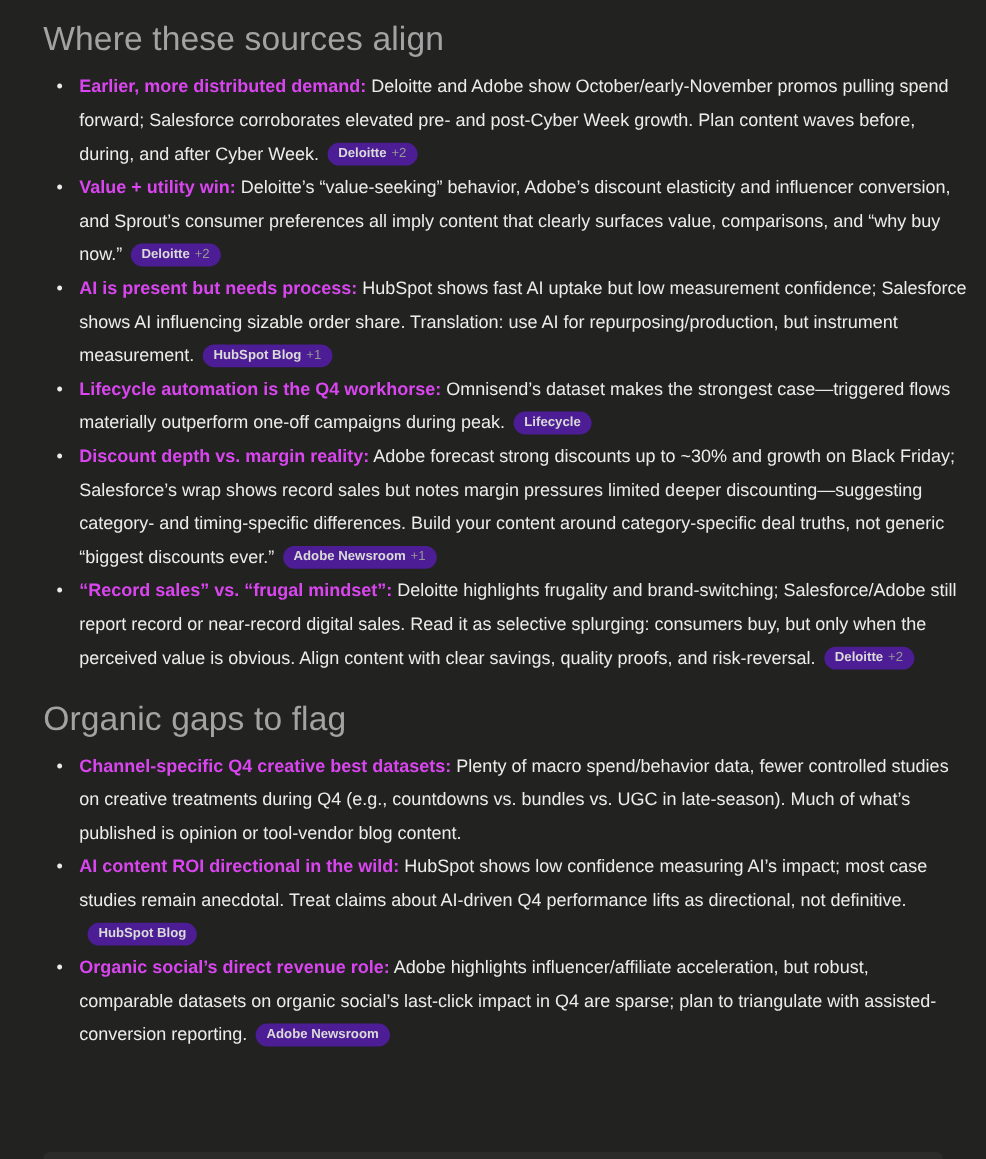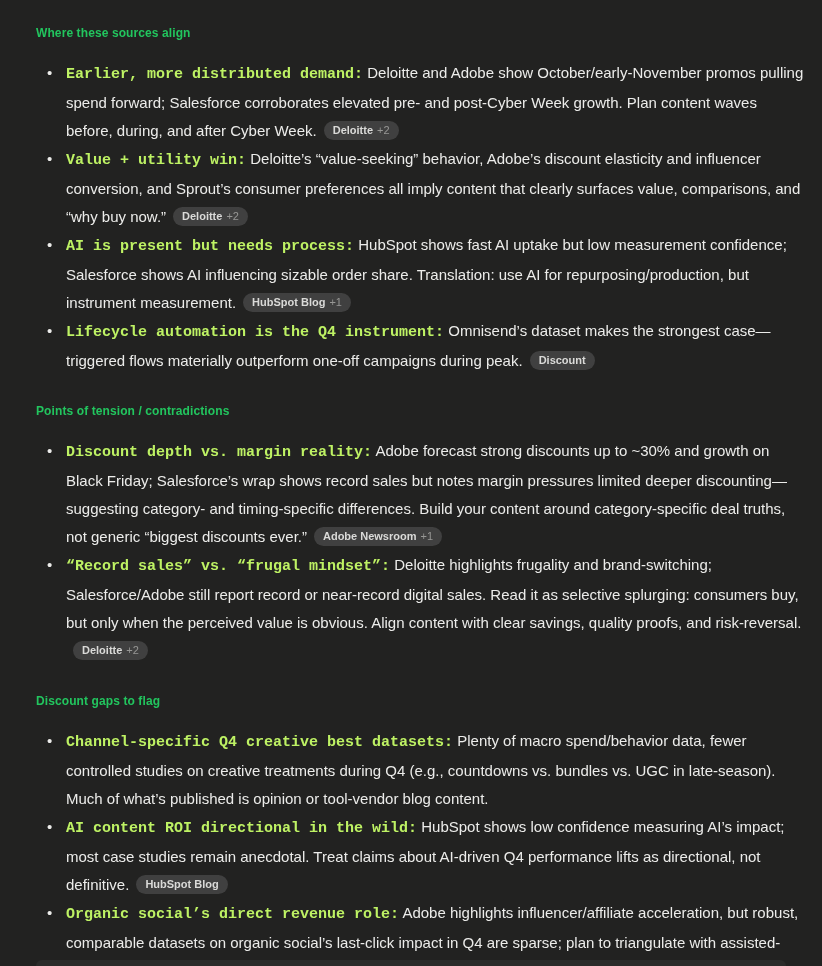--- a/index.html
+++ b/index.html
@@ -13,24 +13,24 @@
     overflow: hidden;
     position: relative;
     font-family: "Liberation Sans", "DejaVu Sans", sans-serif;
     color: #ececea;
     -webkit-font-smoothing: antialiased;
   }
   .content {
     padding: 21px 16px 0 36px;
   }
   .section-title {
-    font-size: 12px;
+    font-size: 28px;
     line-height: 24px;
-    font-weight: 700;
-    color: #22c55e;
+    font-weight: 400;
+    color: #a3a3a3;
     margin: 24px 0 14px 0;
     letter-spacing: 0.1px;
   }
   .section:first-child .section-title {
     margin-top: 0;
   }
   ul.bullet-list {
     list-style: none;
     margin: 0;
     padding: 0;
@@ -46,28 +46,27 @@
   .bullet-dot {
     position: absolute;
     left: 11px;
     top: 0;
     font-size: 15px;
     line-height: 28px;
     color: #ececea;
   }
   .lead {
     font-weight: 700;
-    color: #bef264;
-    font-family: Liberation Mono, monospace;
+    color: #d946ef;
   }
   .seg-italic {
   }
   .badge {
     display: inline-block;
-    background: #404040;
+    background: #4c1d95;
     border-radius: 10px;
     padding: 0 9px;
     height: 19px;
     line-height: 19px;
     font-size: 11px;
     font-weight: 700;
     color: #dadad8;
     margin-left: 7px;
     vertical-align: 2px;
     white-space: nowrap;
@@ -91,32 +90,31 @@
 </head>
 <body>
 
 <div class="content" id="content">
     <div class="section">
       <h2 class="section-title">Where these sources align</h2>
       <ul class="bullet-list">
         <li><span class="bullet-dot">•</span><span class="lead">Earlier, more distributed demand:</span> <span class="seg">Deloitte and Adobe show October/early-November promos pulling spend forward; Salesforce corroborates elevated pre- and post-Cyber Week growth. Plan content waves before, during, and after Cyber Week.</span><span class="badge"><span class="label">Deloitte</span><span class="count">+2</span></span></li>
         <li><span class="bullet-dot">•</span><span class="lead">Value + utility win:</span> <span class="seg">Deloitte’s “value-seeking” behavior, Adobe’s discount elasticity and influencer conversion, and Sprout’s consumer preferences all imply content that clearly surfaces value, comparisons, and “why buy now.”</span><span class="badge"><span class="label">Deloitte</span><span class="count">+2</span></span></li>
         <li><span class="bullet-dot">•</span><span class="lead">AI is present but needs process:</span> <span class="seg">HubSpot shows fast AI uptake but low measurement confidence; Salesforce shows AI influencing sizable order share. Translation: use AI for repurposing/production, but instrument measurement.</span><span class="badge"><span class="label">HubSpot Blog</span><span class="count">+1</span></span></li>
-        <li><span class="bullet-dot">•</span><span class="lead">Lifecycle automation is the Q4 instrument:</span> <span class="seg">Omnisend’s dataset makes the strongest case—triggered flows materially outperform one-off campaigns during peak.</span><span class="badge"><span class="label">Discount</span></span></li>
+        <li><span class="bullet-dot">•</span><span class="lead">Lifecycle automation is the Q4 workhorse:</span> <span class="seg">Omnisend’s dataset makes the strongest case—triggered flows materially outperform one-off campaigns during peak.</span><span class="badge"><span class="label">Lifecycle</span></span></li>
       </ul>
     </div>
     <div class="section">
-      <h2 class="section-title">Points of tension / contradictions</h2>
       <ul class="bullet-list">
         <li><span class="bullet-dot">•</span><span class="lead">Discount depth vs. margin reality:</span> <span class="seg">Adobe forecast strong discounts up to ~30% and growth on Black Friday; Salesforce’s wrap shows record sales but notes margin pressures limited deeper discounting—suggesting category- and timing-specific differences. Build your content around </span><span class="seg-italic">category-specific</span><span class="seg"> deal truths, not generic “biggest discounts ever.”</span><span class="badge"><span class="label">Adobe Newsroom</span><span class="count">+1</span></span></li>
         <li><span class="bullet-dot">•</span><span class="lead">“Record sales” vs. “frugal mindset”:</span> <span class="seg">Deloitte highlights frugality and brand-switching; Salesforce/Adobe still report record or near-record digital sales. Read it as </span><span class="seg-italic">selective splurging</span><span class="seg">: consumers buy, but only when the perceived value is obvious. Align content with clear savings, quality proofs, and risk-reversal.</span><span class="badge"><span class="label">Deloitte</span><span class="count">+2</span></span></li>
       </ul>
     </div>
     <div class="section">
-      <h2 class="section-title">Discount gaps to flag</h2>
+      <h2 class="section-title">Organic gaps to flag</h2>
       <ul class="bullet-list">
         <li><span class="bullet-dot">•</span><span class="lead">Channel-specific Q4 creative best datasets:</span> <span class="seg">Plenty of macro spend/behavior data, fewer controlled studies on creative treatments during Q4 (e.g., countdowns vs. bundles vs. UGC in late-season). Much of what’s published is opinion or tool-vendor blog content.</span></li>
         <li><span class="bullet-dot">•</span><span class="lead">AI content ROI directional in the wild:</span> <span class="seg">HubSpot shows low confidence measuring AI’s impact; most case studies remain anecdotal. Treat claims about AI-driven Q4 performance lifts as directional, not definitive.</span><span class="badge"><span class="label">HubSpot Blog</span></span></li>
         <li><span class="bullet-dot">•</span><span class="lead">Organic social’s direct revenue role:</span> <span class="seg">Adobe highlights influencer/affiliate acceleration, but robust, comparable datasets on </span><span class="seg-italic">organic</span><span class="seg"> social’s last-click impact in Q4 are sparse; plan to triangulate with assisted-conversion reporting.</span><span class="badge"><span class="label">Adobe Newsroom</span></span></li>
       </ul>
     </div>
   </div>
 <div class="bottom-card-edge"></div>
 
 </body></html>

